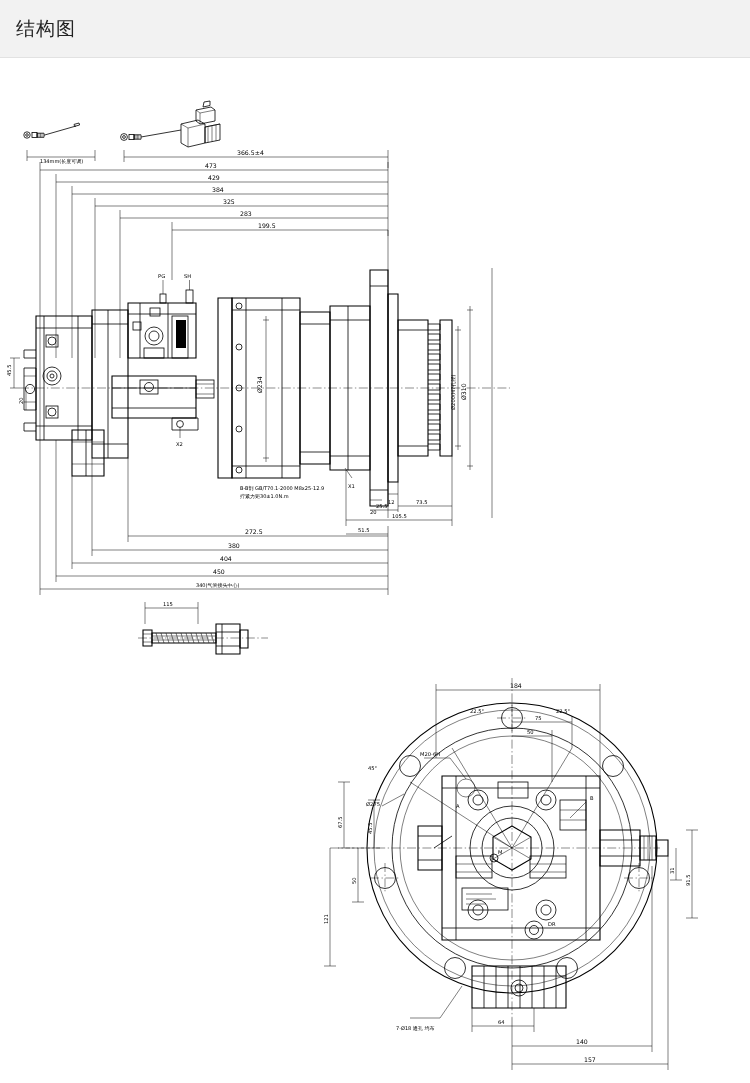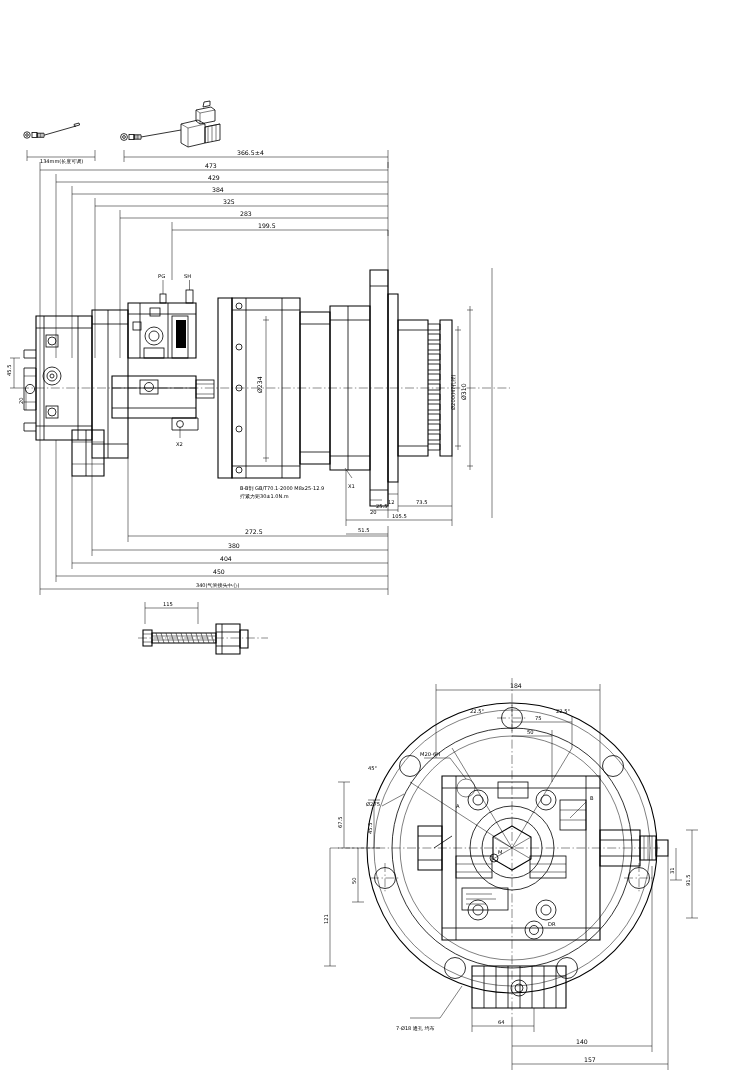--- a/index.html
+++ b/index.html
@@ -92,20 +92,23 @@
   }
   .hatch-fill {
     fill: #000;
   }
 </style>
 </head>
 <body>
 
 <div class="page">
 
+  <div class="header">
+    <span class="header-title">结构图</span>
+  </div>
 
   <div class="drawing">
     <svg width="750" height="1025" viewBox="0 0 750 1025" xmlns="http://www.w3.org/2000/svg">
 
       <g>
 
         <g>
 
           <circle cx="27" cy="77" r="3.2" class="med"></circle>
           <circle cx="27" cy="77" r="1.3" class="med"></circle>

